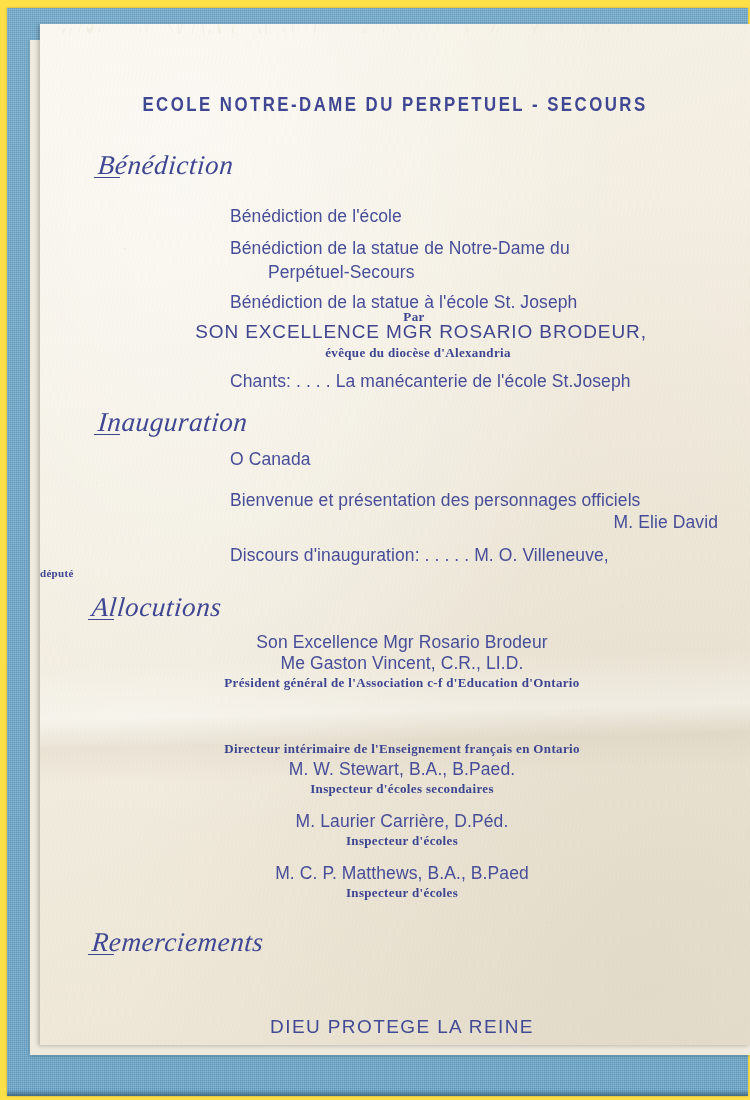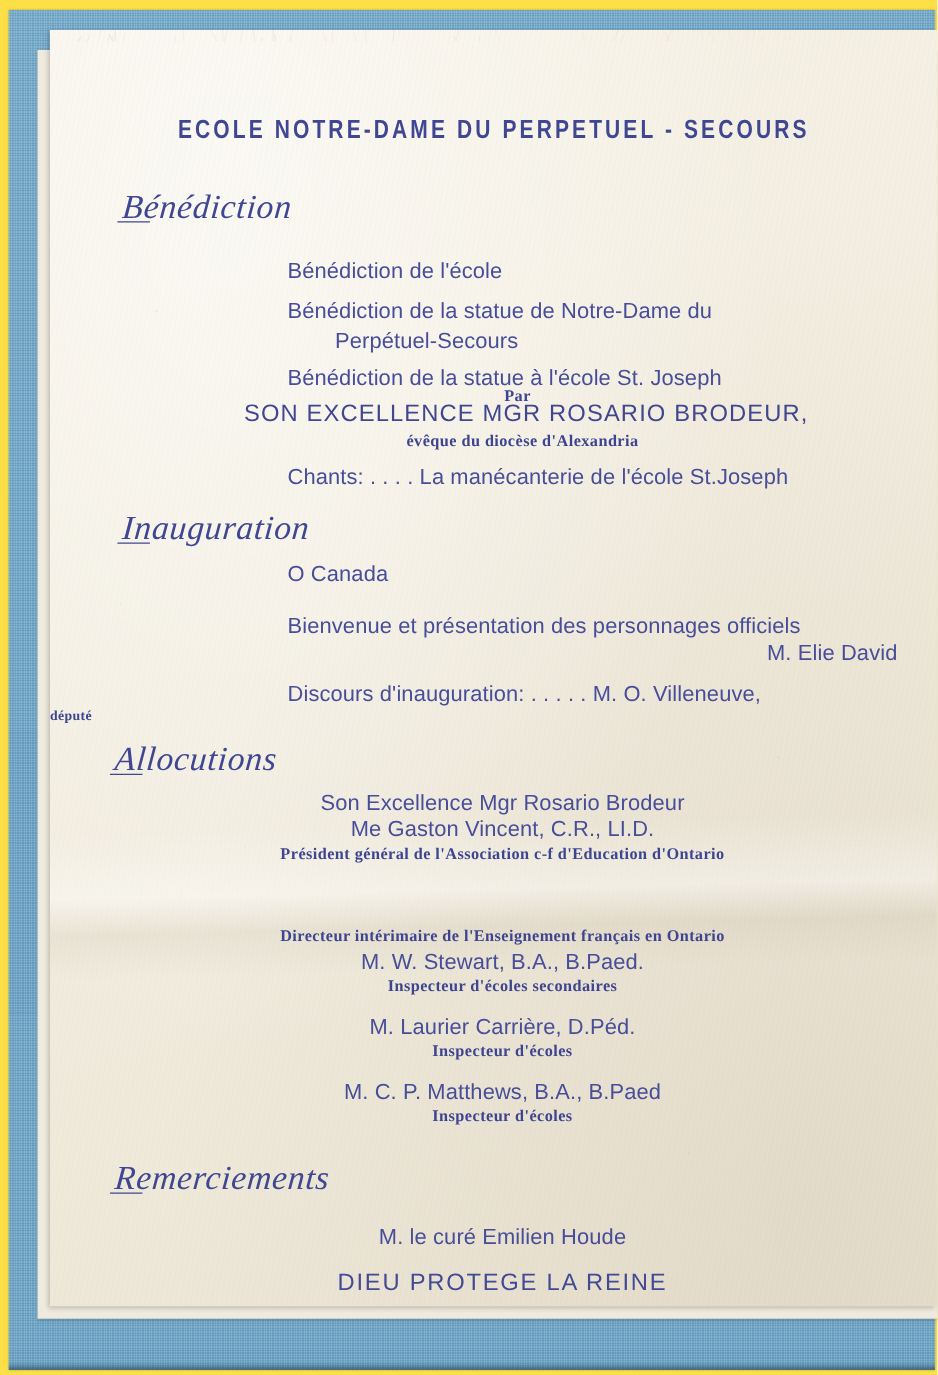--- a/index.html
+++ b/index.html
@@ -327,19 +327,18 @@
 
       <div class="entry ctr" style="top:787px; left:54px; right:40px;">M. Laurier Carrière, D.Péd.</div>
       <div class="sub-serif ctr" style="top:809px; left:54px; right:40px;">Inspecteur  d'écoles</div>
 
       <div class="entry ctr" style="top:839px; left:54px; right:40px;">M. C. P. Matthews, B.A., B.Paed</div>
       <div class="sub-serif ctr" style="top:861px; left:54px; right:40px;">Inspecteur  d'écoles</div>
 
 
       <div class="section-heading" style="left:52px; top:903px;">Remerciements</div>
 
-      <div class="entry ctr" style="top:955px; left:54px; right:40px;">M. le curé Emilien Houde</div>
 
       <div class="closing ctr" style="top:992px; left:54px; right:40px;">DIEU  PROTEGE  LA  REINE</div>
 
     </div>
   </div>
 </div>
 
 </body></html>

